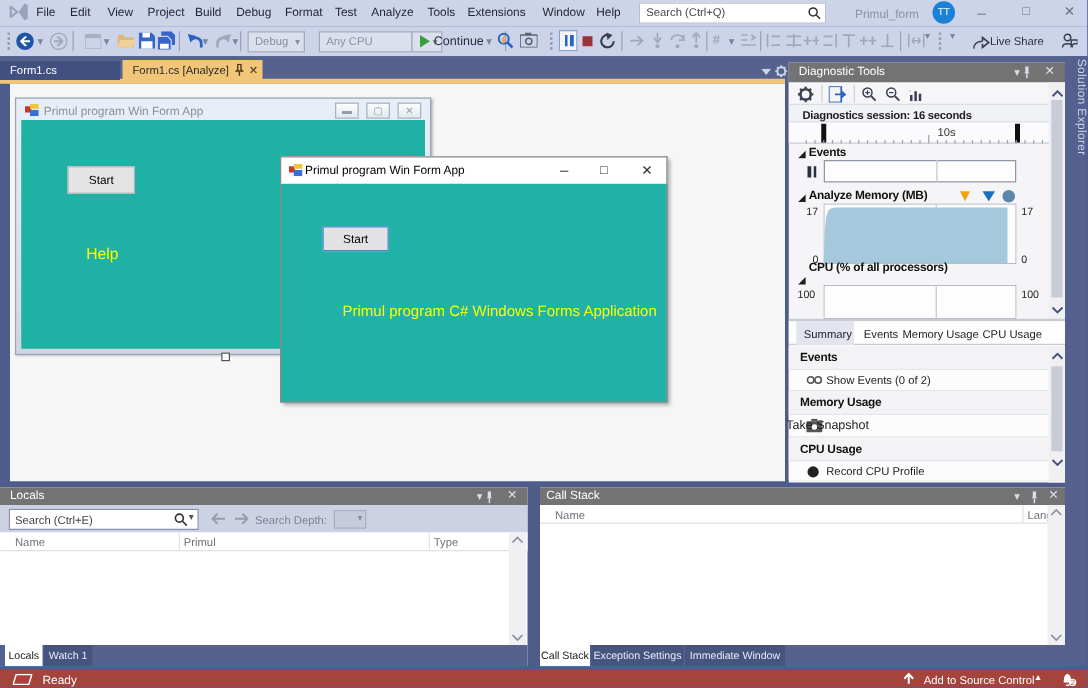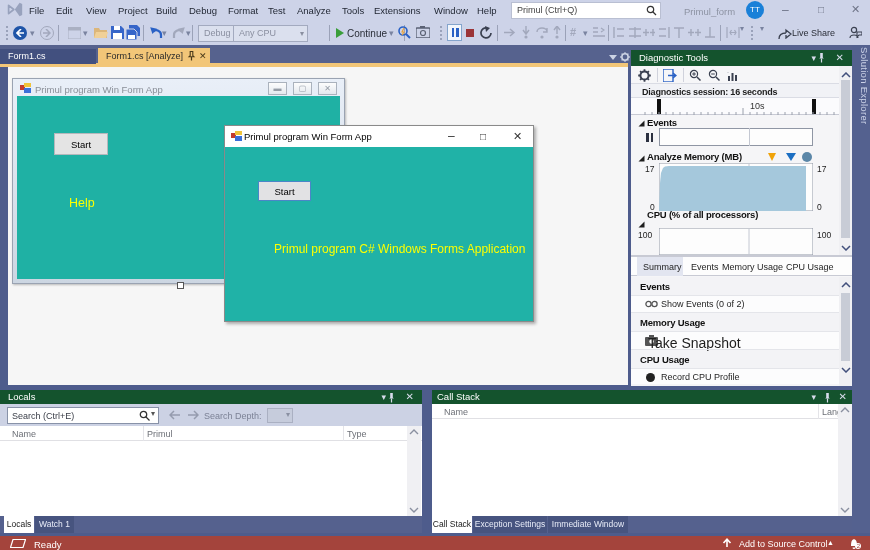--- a/index.html
+++ b/index.html
@@ -17,21 +17,21 @@
 .dbtn{top:82px;width:19px;height:13px;background:linear-gradient(#fdfdfd,#e3e8ee);border:1px solid #aab2bd;color:#959ca6;font-size:8px;text-align:center;line-height:12px}
 .startd{left:54px;top:133px;width:54px;height:22px;background:#e4e4e4;border:1px solid #b4b8bc;text-align:center;line-height:21px;font-size:9.5px;color:#000}
 .mesaj{left:69px;top:196px;color:#fdff00;font-size:12.5px}
 .handle{left:177px;top:282px;width:7px;height:7px;background:#fff;border:1px solid #555}
 .rwin{left:224px;top:125px;width:310px;height:197px;background:#20b2a7;border:1px solid #8a8a8a;box-shadow:2px 2px 3px rgba(0,0,0,.3)}
 .rtitle{left:224px;top:125px;width:310px;height:22px;background:#fff;border:1px solid #8a8a8a;border-bottom:none}
 .rtext{left:244px;top:131px;font-size:9.5px;color:#000}
 .startr{left:258px;top:181px;width:53px;height:20px;background:#e2e2e4;border:1px solid #4a86c8;text-align:center;line-height:19px;font-size:9.5px;color:#000}
 .ylabel{left:274px;top:242px;color:#fdff00;font-size:12px}
 .dt{left:631px;top:50px;width:221px;height:336px;background:#f5f5f7}
-.paneltitle{background:#14532d;color:#fff;font-size:9.5px}
+.paneltitle{background:#737373;color:#fff;font-size:9.5px}
 .dth{left:631px;top:50px;width:221px;height:16px;line-height:16px;padding-left:8px}
 .sestrip{left:852px;top:45px;width:18px;height:505px;background:#54618f}
 .setext{left:855px;top:47px;width:15px;color:#ccd3e8;font-size:9.5px;writing-mode:vertical-rl;letter-spacing:.3px}
 .locals{left:0;top:390px;width:422px;height:143px;background:#fff}
 .lt{left:0;top:390px;width:422px;height:14px;line-height:14px;padding-left:8px}
 .cstack{left:432px;top:390px;width:420px;height:143px;background:#fff}
 .ct{left:432px;top:390px;width:420px;height:14px;line-height:14px;padding-left:5px}
 .statusblue{left:0;top:533px;width:870px;height:3px;background:#4e5c8c}
 .statusbar{left:0;top:536px;width:870px;height:14px;background:#a4443c;color:#fff;font-size:10px}
 .colhead{color:#6d7077;font-size:9px}
@@ -58,21 +58,21 @@
 <span class="abs menu" style="left:156px">Build</span>
 <span class="abs menu" style="left:189px">Debug</span>
 <span class="abs menu" style="left:228px">Format</span>
 <span class="abs menu" style="left:268px">Test</span>
 <span class="abs menu" style="left:297px">Analyze</span>
 <span class="abs menu" style="left:342px">Tools</span>
 <span class="abs menu" style="left:374px">Extensions</span>
 <span class="abs menu" style="left:434px">Window</span>
 <span class="abs menu" style="left:477px">Help</span>
 <div class="abs" style="left:511px;top:2px;width:150px;height:17px;background:#fff;border:1px solid #b9bfd2"></div>
-<span class="abs" style="left:517px;top:5px;font-size:9px;color:#444">Primul (Ctrl+Q)</span>
+<span class="abs" style="left:517px;top:5px;font-size:9px;color:#444">Search (Ctrl+Q)</span>
 <svg class="abs" style="left:646px;top:5px" width="11" height="11" viewBox="0 0 11 11">
     <circle cx="4.5" cy="4.5" r="3.2" fill="none" stroke="#333" stroke-width="1.2"></circle>
     <line x1="7" y1="7" x2="10" y2="10" stroke="#333" stroke-width="1.2"></line>
   </svg>
 <span class="abs" style="left:684px;top:6px;font-size:9.5px;color:#8d93a3">Primul_form</span>
 <div class="abs" style="left:746px;top:1px;width:18px;height:18px;border-radius:50%;background:#1a80d8;color:#fff;font-size:8px;text-align:center;line-height:18px">TT</div>
 <span class="abs" style="left:782px;top:3px;color:#6e7487;font-size:12px">–</span>
 <span class="abs" style="left:818px;top:4px;color:#6e7487;font-size:10px">□</span>
 <span class="abs" style="left:851px;top:3px;color:#6e7487;font-size:11px">✕</span>
 
@@ -113,21 +113,21 @@
     <path d="M1.2 1.2 L8 2.8 L3.4 8 Z" fill="#2a61c5"></path>
   </svg>
 <span class="abs arrowgl" style="left:162px;top:28px">▾</span>
 <svg class="abs" style="left:172px;top:26px" width="14" height="13" viewBox="0 0 14 13">
     <path d="M2 12 V9 A4.6 4.6 0 0 1 9.8 5.6" stroke="#a2a8bc" stroke-width="2.2" fill="none"></path>
     <path d="M12.8 1.2 L6 2.8 L10.6 8 Z" fill="#a2a8bc"></path>
   </svg>
 <span class="abs arrowgl" style="left:186px;top:28px">▾</span>
 <div class="abs sep" style="left:192px"></div>
 <div class="abs combo" style="left:198px;width:46px">Debug <span style="position:absolute;right:3px;top:0px;font-size:8px;color:#8a8fa0">▾</span></div>
-<div class="abs combo" style="left:233px;width:75px">Any CPU <span style="position:absolute;right:3px;top:0px;font-size:8px;color:#8a8fa0">▾</span></div>
+<div class="abs combo" style="left:255px;width:99px">Any CPU <span style="position:absolute;right:3px;top:0px;font-size:8px;color:#8a8fa0">▾</span></div>
 <div class="abs sep" style="left:329px"></div>
 <div class="abs tri" style="left:336px;top:28px;border-left:8px solid #3a9e3a;border-top:5px solid transparent;border-bottom:5px solid transparent"></div>
 <span class="abs" style="left:347px;top:28px;font-size:10px;color:#2a2e38">Continue</span>
 <span class="abs arrowgl" style="left:389px;top:28px">▾</span>
 <div class="abs sep" style="left:404px"></div>
 <svg class="abs" style="left:398px;top:26px" width="13" height="13" viewBox="0 0 13 13">
     <circle cx="5" cy="5" r="4" fill="none" stroke="#2a61c5" stroke-width="1.6"></circle>
     <path d="M8 8 L12 12" stroke="#2a61c5" stroke-width="2"></path>
     <path d="M6 2 L4 6 L6 6 L4 9" stroke="#e8a33d" stroke-width="1.2" fill="none"></path>
   </svg>
@@ -403,21 +403,21 @@
   </svg>
 <span class="abs" style="left:661px;top:299px;font-size:9px">Show Events (0 of 2)</span>
 <div class="abs" style="left:631px;top:312px;width:209px;height:1px;background:#e4e5ea"></div>
 <span class="abs secthead" style="left:640px;top:317px">Memory Usage</span>
 <div class="abs" style="left:631px;top:331px;width:209px;height:1px;background:#e4e5ea"></div>
 <svg class="abs" style="left:645px;top:335px" width="13" height="11" viewBox="0 0 13 11">
     <rect x="0" y="2" width="13" height="9" rx="1" fill="#555"></rect>
     <rect x="4" y="0" width="5" height="2" fill="#555"></rect>
     <circle cx="6.5" cy="6.5" r="2.2" fill="#fff"></circle>
   </svg>
-<span class="abs" style="left:648px;top:335px;font-size:14px">Take Snapshot</span>
+<span class="abs" style="left:629px;top:335px;font-size:10px">Take Snapshot</span>
 <div class="abs" style="left:631px;top:349px;width:209px;height:1px;background:#e4e5ea"></div>
 <span class="abs secthead" style="left:640px;top:354px">CPU Usage</span>
 <div class="abs" style="left:631px;top:368px;width:209px;height:1px;background:#e4e5ea"></div>
 <div class="abs" style="left:646px;top:373px;width:9px;height:9px;border-radius:50%;background:#222"></div>
 <span class="abs" style="left:661px;top:372px;font-size:9px">Record CPU Profile</span>
 
 <div class="abs sbar" style="left:839px;top:277px;width:13px;height:109px"></div>
 <svg class="abs" style="left:841px;top:282px" width="10" height="6" viewBox="0 0 10 6">
     <path d="M1 5 L5 1 L9 5" stroke="#42507c" stroke-width="1.5" fill="none"></path>
   </svg>

